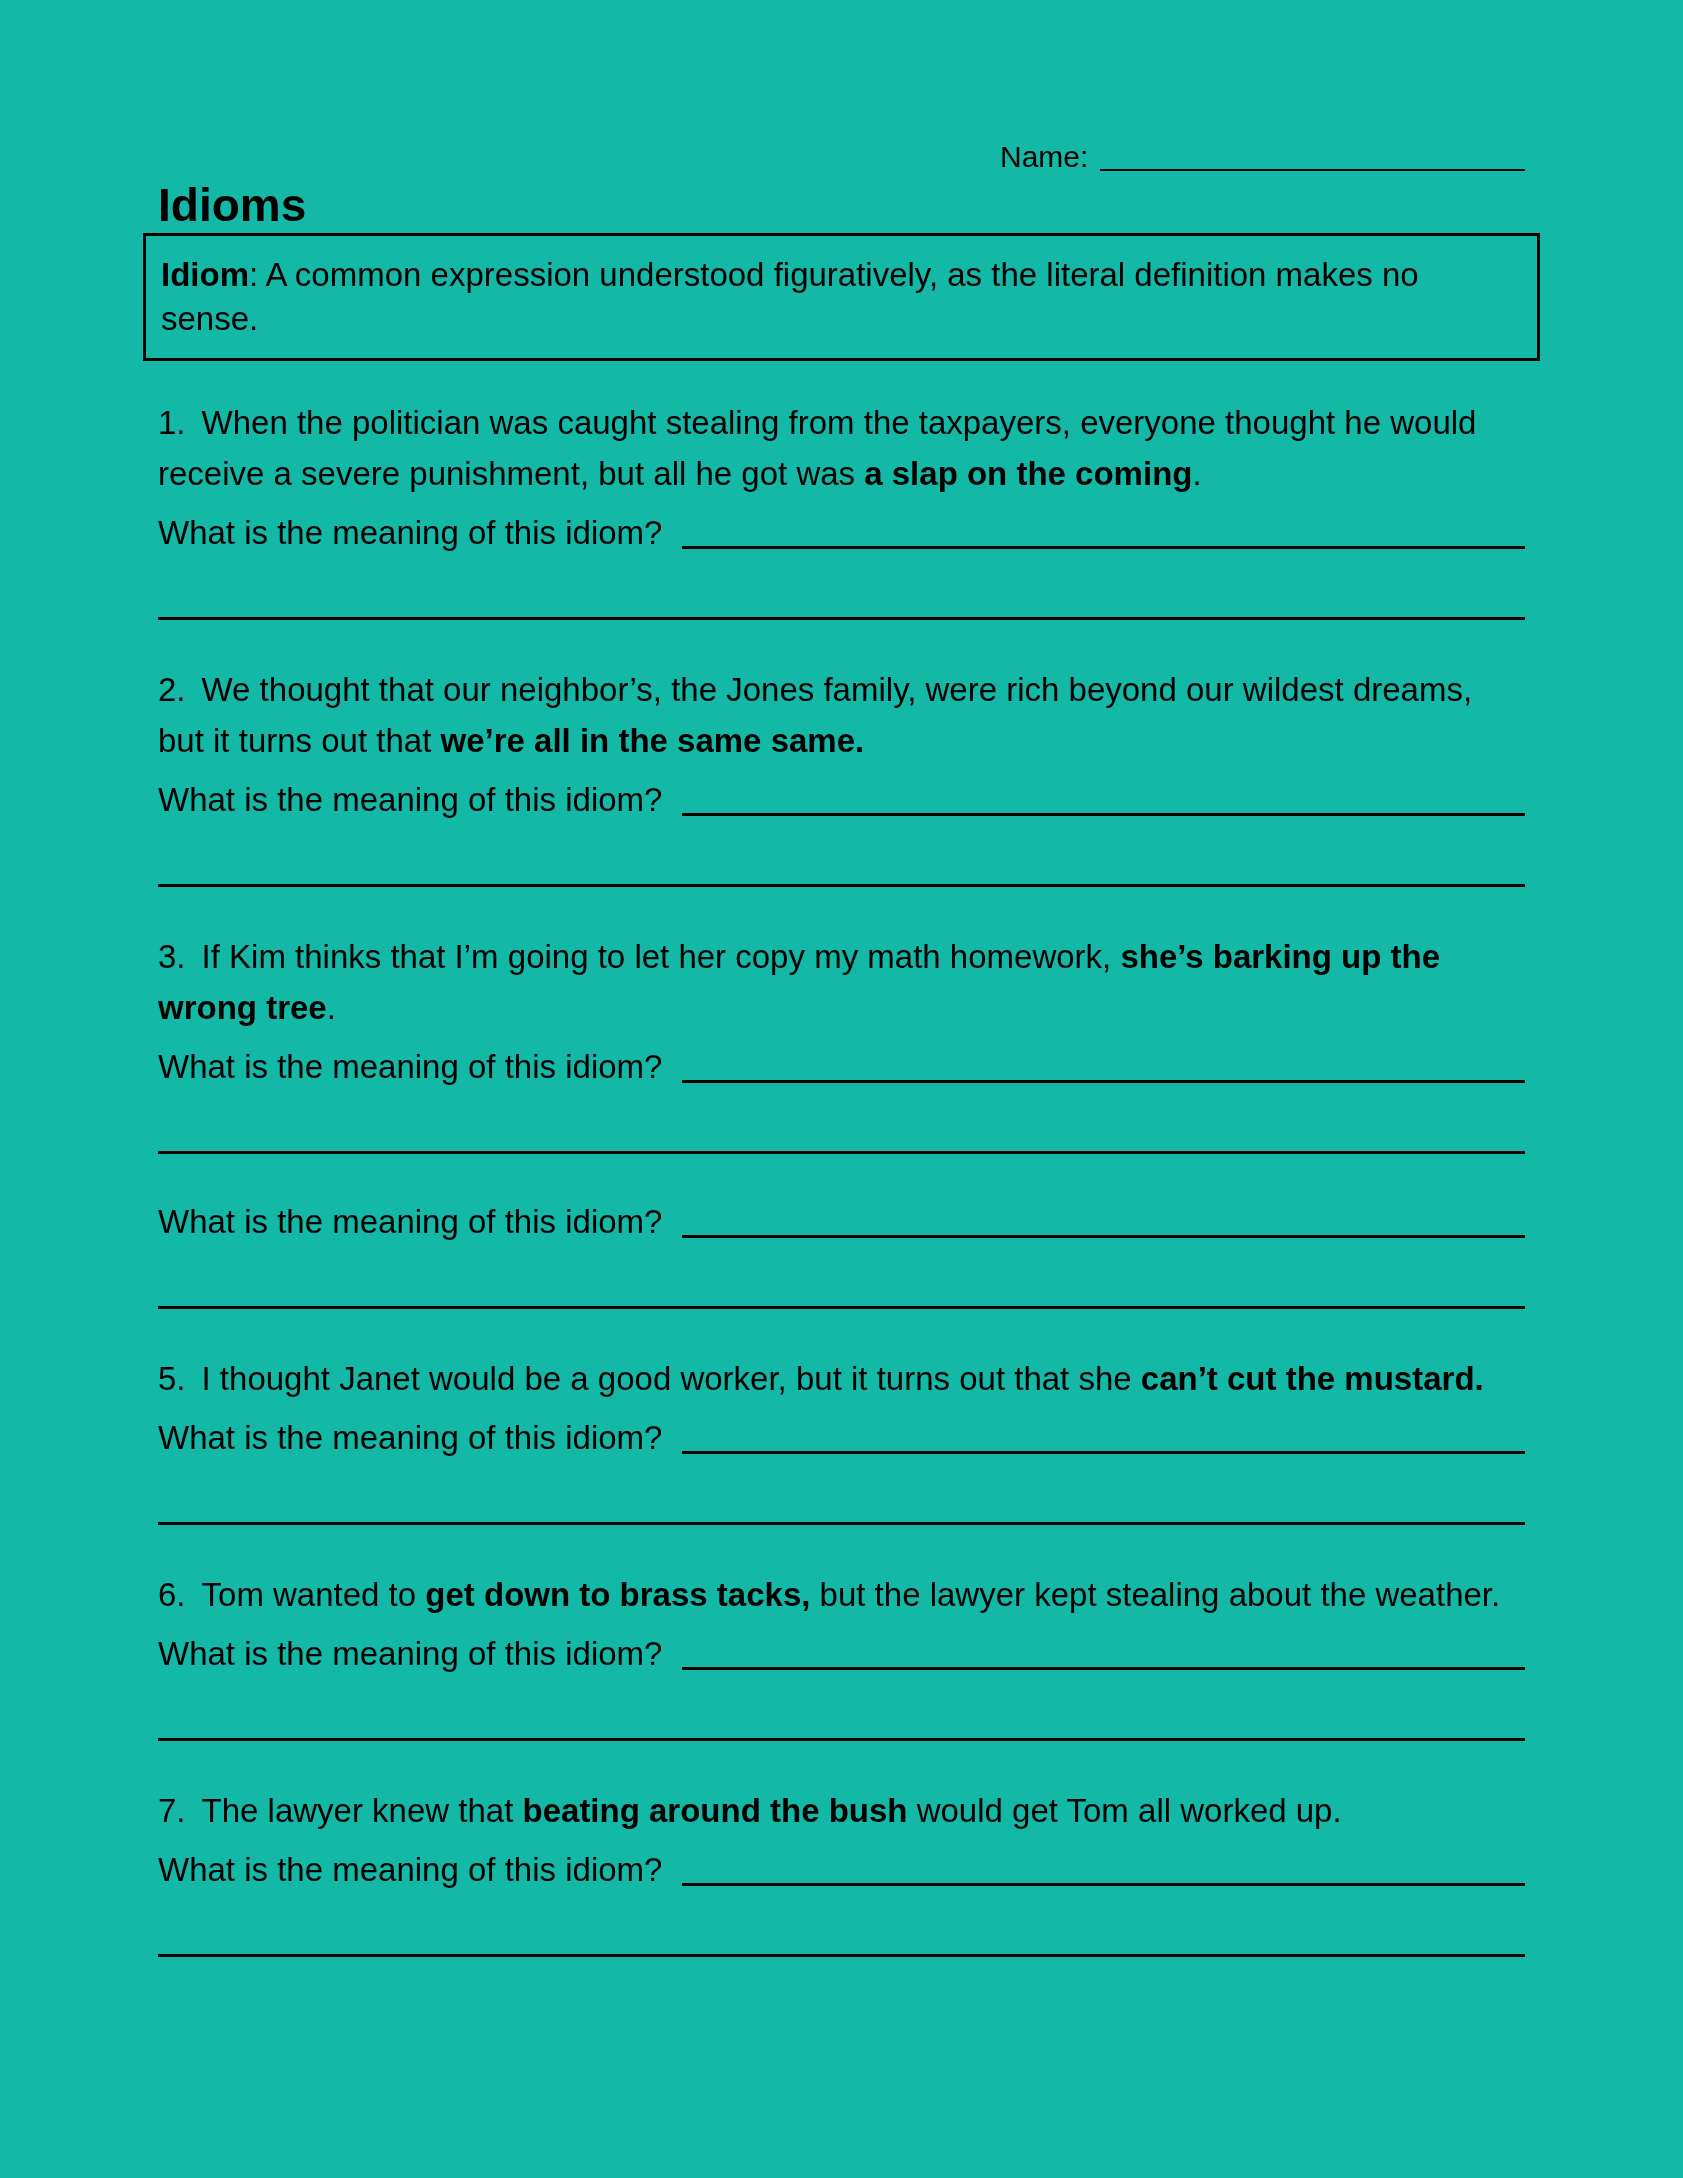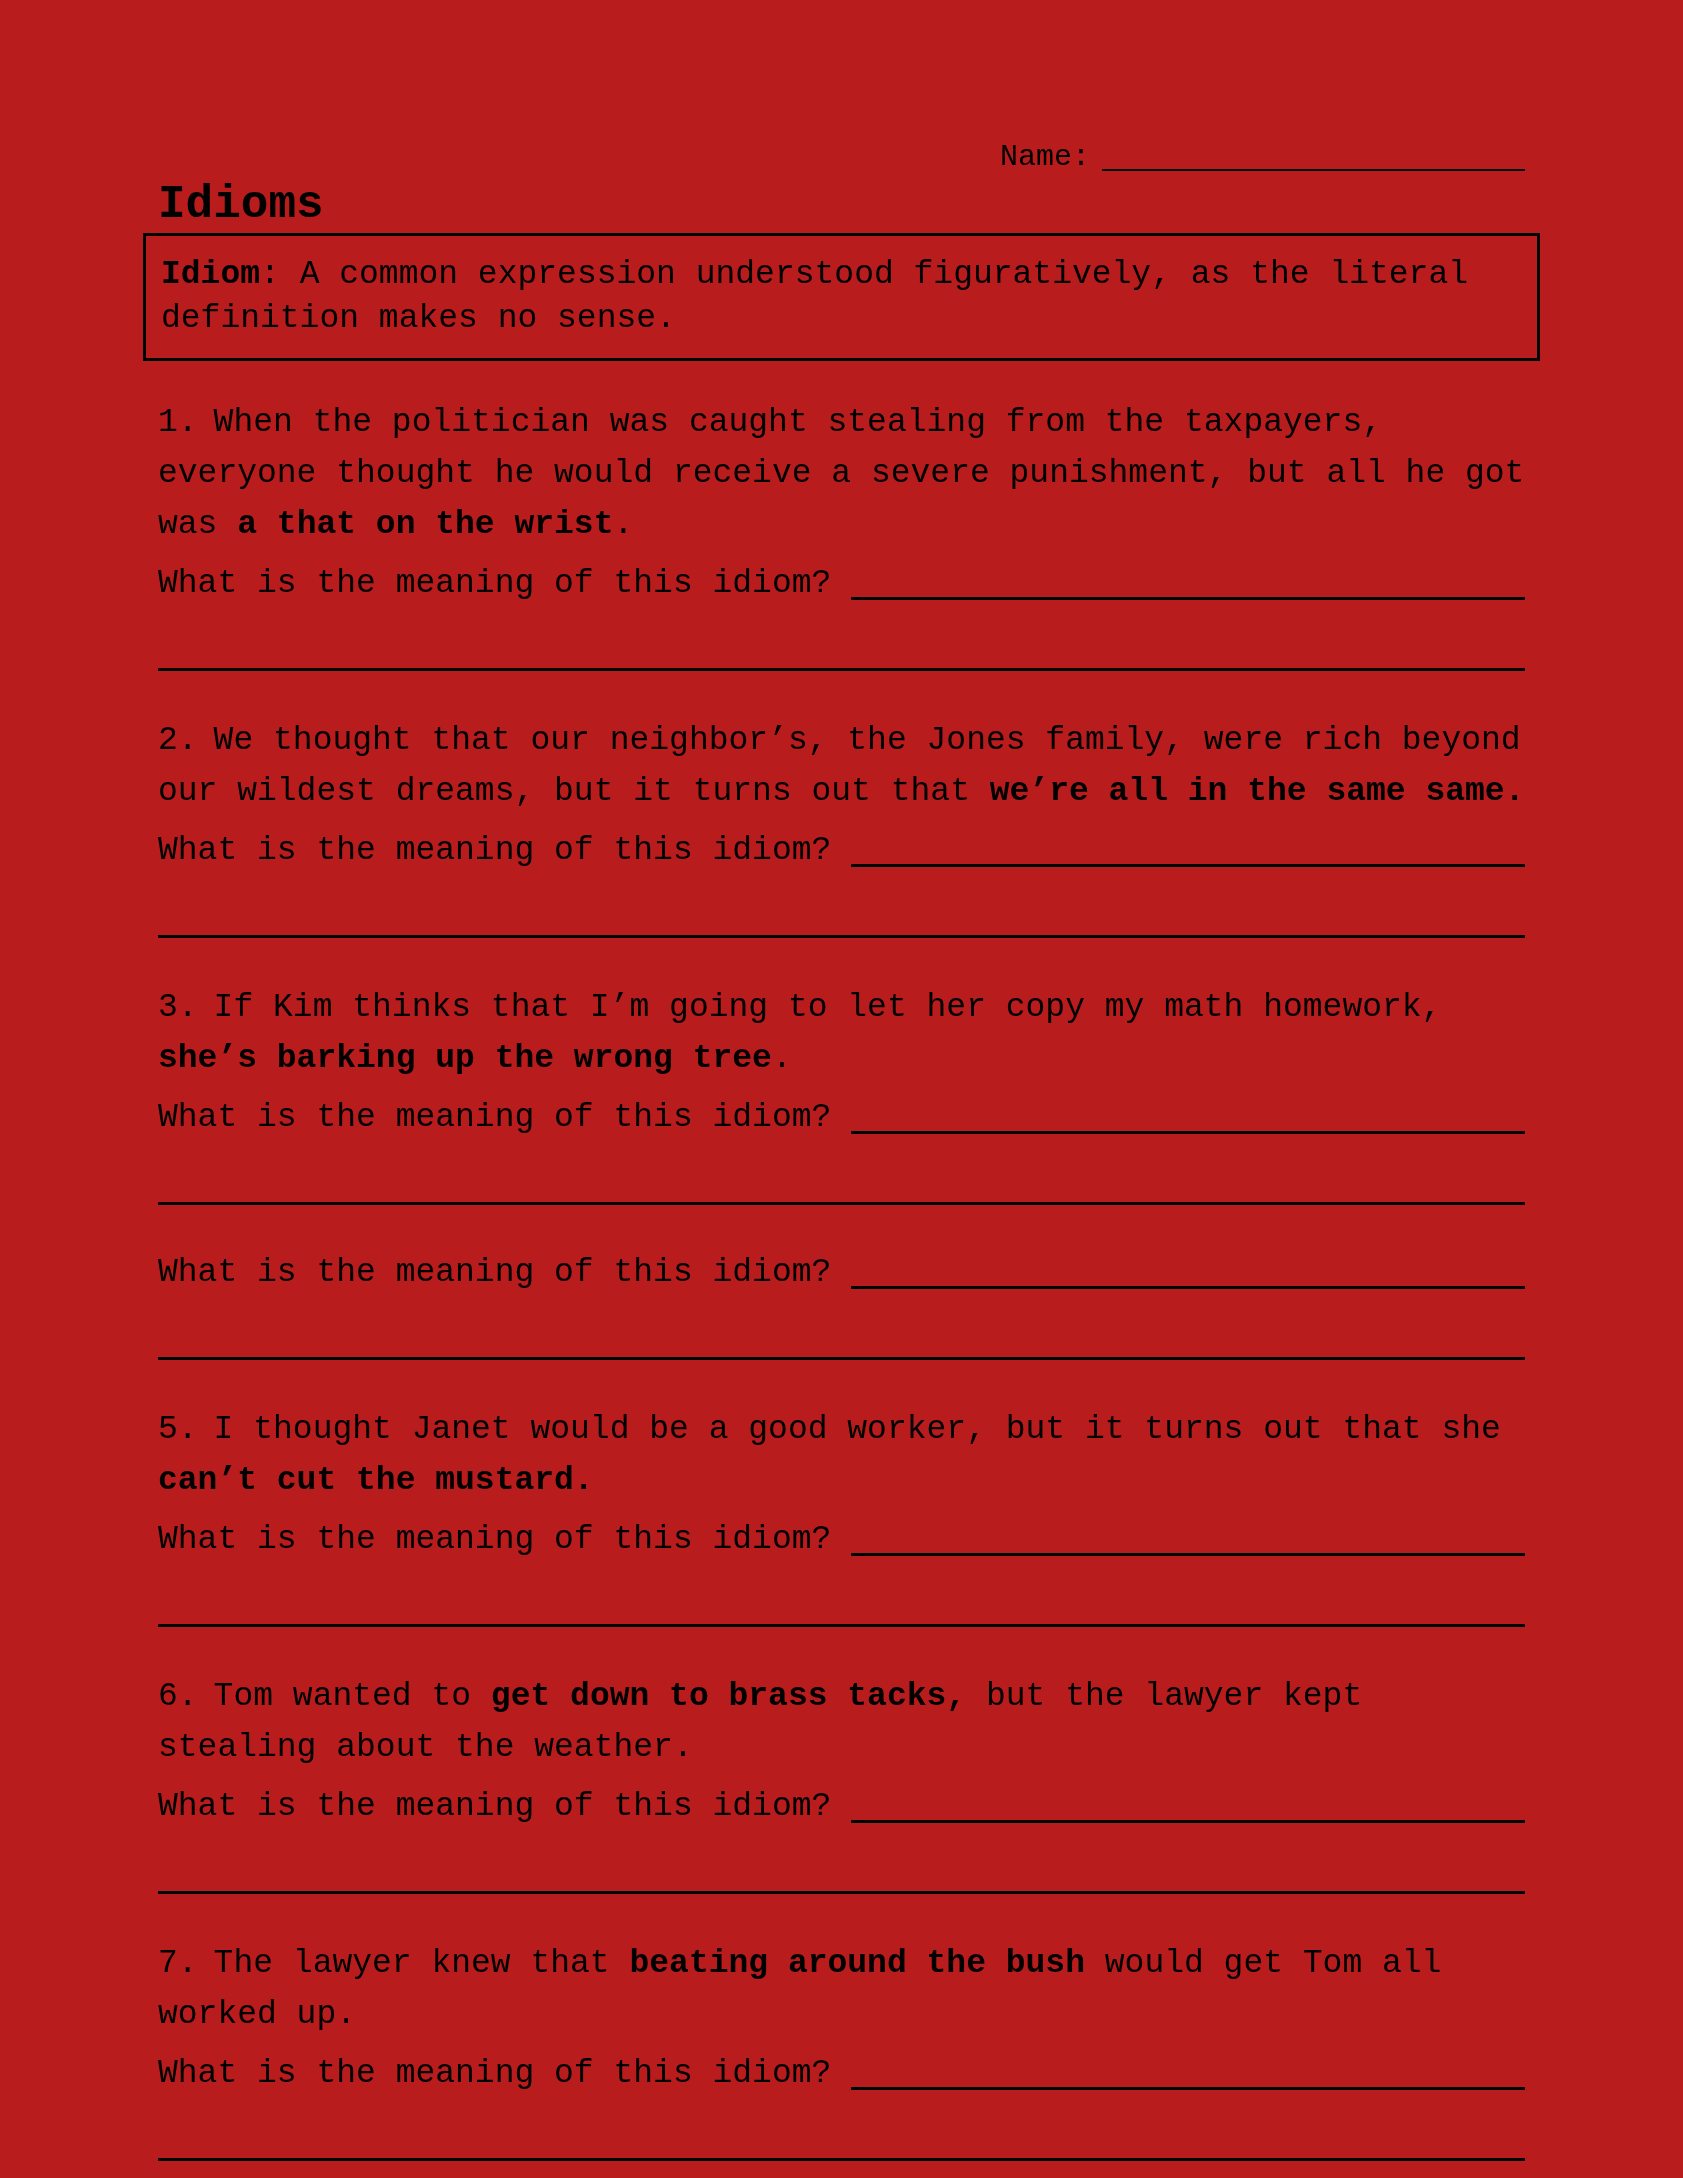--- a/index.html
+++ b/index.html
@@ -4,23 +4,23 @@
 <style>
   html, body {
     margin: 0;
     padding: 0;
     background: #ffffff;
   }
   .page {
     position: relative;
     width: 1683px;
     height: 2178px;
-    background: #b91c1c;
+    background: #14b8a6;
     color: #000000;
-    font-family: Liberation Mono, monospace;
+    font-family: Liberation Sans, sans-serif;
     box-sizing: border-box;
     padding: 137px 158px 0 158px;
     overflow: hidden;
   }
   
   .name-row {
     display: flex;
     align-items: flex-end;
     width: 525px;
     height: 40px;
@@ -107,21 +107,21 @@
 
   <div class="title">Idioms</div>
 
 
   <div class="definition-box">
     <span class="bold">Idiom</span><span>: A common expression understood figuratively, as the literal definition makes no sense.</span>
   </div>
 
   <div class="question-block first">
     <div class="question-text">
-      <span class="q-number">1.</span><span>When the politician was caught stealing from the taxpayers, everyone thought he would receive a severe punishment, but all he got was </span><span class="bold">a that on the wrist</span><span>.</span>
+      <span class="q-number">1.</span><span>When the politician was caught stealing from the taxpayers, everyone thought he would receive a severe punishment, but all he got was </span><span class="bold">a slap on the coming</span><span>.</span>
     </div>
     <div class="prompt-row">
       <span class="prompt-text">What is the meaning of this idiom?</span>
       <span class="write-line"></span>
     </div>
     <div class="answer-line"></div>
   </div>
 
   <div class="question-block">
     <div class="question-text">

